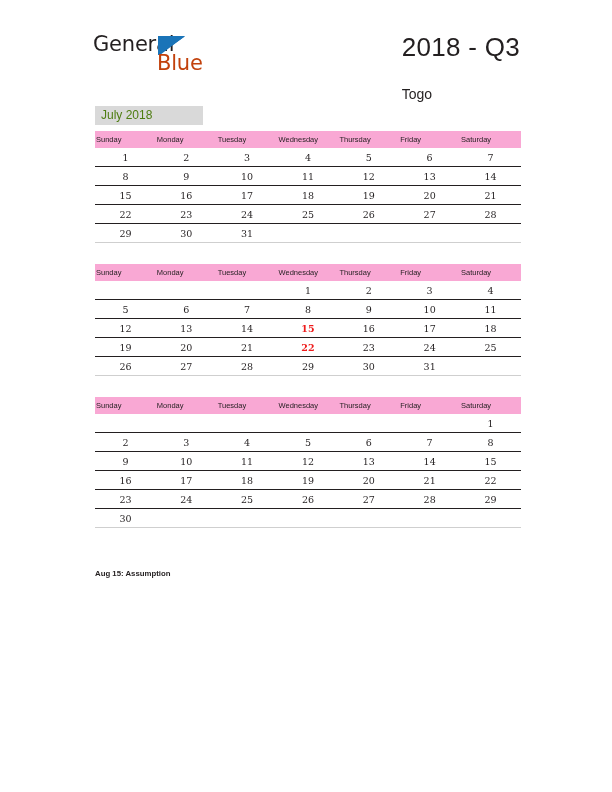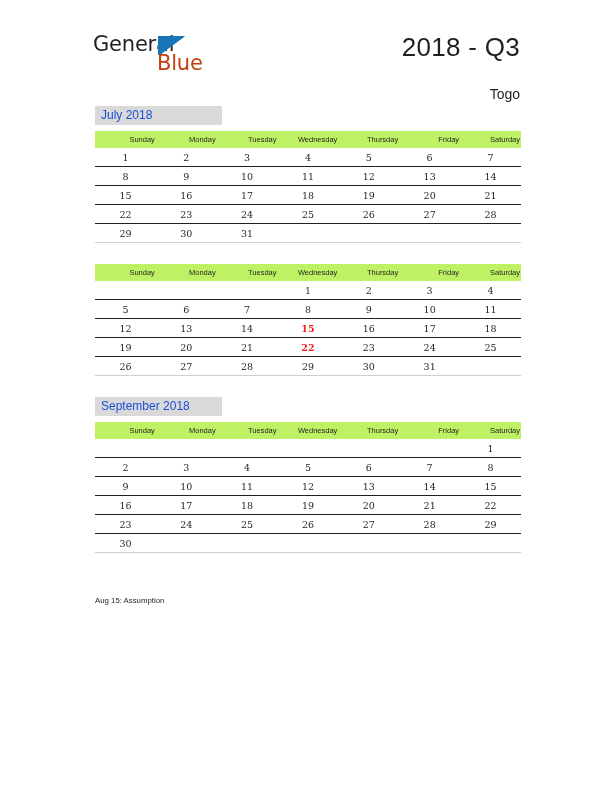--- a/index.html
+++ b/index.html
@@ -55,21 +55,21 @@
     font-size: 21px;
     line-height: 21px;
     letter-spacing: -0.2px;
     color: #c2410c;
     font-family: "DejaVu Sans", sans-serif;
   }
   .title-wrap {
     position: absolute;
     right: 92px;
     top: 32px;
-    text-align: right;
+    text-align: left;
   }
   .title-main {
     font-size: 26px;
     line-height: 30px;
     color: #231f20;
     letter-spacing: 0.3px;
     font-family: "Liberation Sans", sans-serif;
   }
   .title-sub {
     font-size: 14px;
@@ -85,43 +85,43 @@
     left: 95px;
     top: 106px;
     width: 426px;
   }
   .month-block {
     width: 426px;
     margin-bottom: 21px;
   }
   .month-title {
     display: block;
-    width: 127px;
+    width: 108px;
     height: 19px;
     line-height: 19px;
     background: #d9d9d9;
     font-size: 12px;
-    color: #1d4ed8;
+    color: #4d7c0f;
     padding-left: 6px;
     box-sizing: border-box;
     font-family: "Liberation Sans", sans-serif;
     margin-bottom: 6px;
   }
   table.cal {
     width: 426px;
     border-collapse: collapse;
     table-layout: fixed;
   }
   table.cal th {
-    background: #bef264;
+    background: #f9a8d4;
     font-size: 7.5px;
     font-weight: normal;
     color: #231f20;
     height: 15px;
-    text-align: right;
+    text-align: left;
     border: none;
     font-family: "Liberation Sans", sans-serif;
   }
   table.cal td {
     font-size: 9.5px;
     color: #231f20;
     height: 16px;
     text-align: center;
     border-bottom: 1px solid #231f20;
     font-family: "DejaVu Serif", serif;
@@ -135,22 +135,23 @@
     font-weight: bold;
   }
   table.cal tr.last-row td {
     border-bottom: 1px solid #cfcfcf;
   }
 
   
   .legend {
     position: absolute;
     left: 95px;
-    top: 595px;
+    top: 568px;
     width: 420px;
+    font-weight: bold;
   }
   .legend-item {
     font-size: 7.8px;
     line-height: 11.5px;
     color: #231f20;
     font-family: "Liberation Sans", sans-serif;
   }
 </style>
 </head>
 <body>
@@ -299,21 +300,20 @@
             <td>28</td>
             <td>29</td>
             <td>30</td>
             <td>31</td>
             <td></td>
           </tr>
         </tbody>
       </table>
     </div>
     <div class="month-block">
-      <div class="month-title">September 2018</div>
       <table class="cal">
         <thead>
           <tr>
             <th>Sunday</th>
             <th>Monday</th>
             <th>Tuesday</th>
             <th>Wednesday</th>
             <th>Thursday</th>
             <th>Friday</th>
             <th>Saturday</th>

